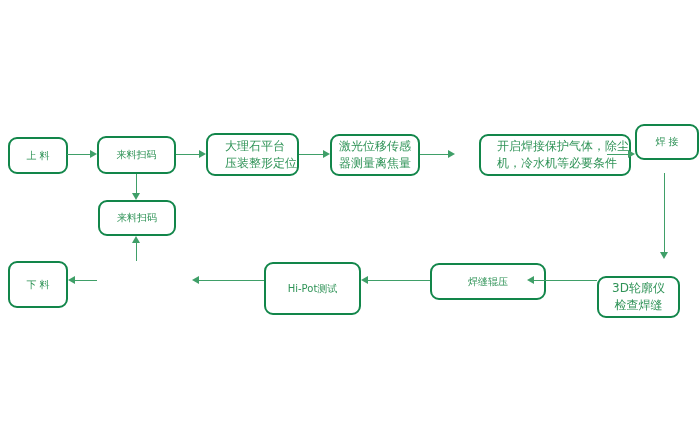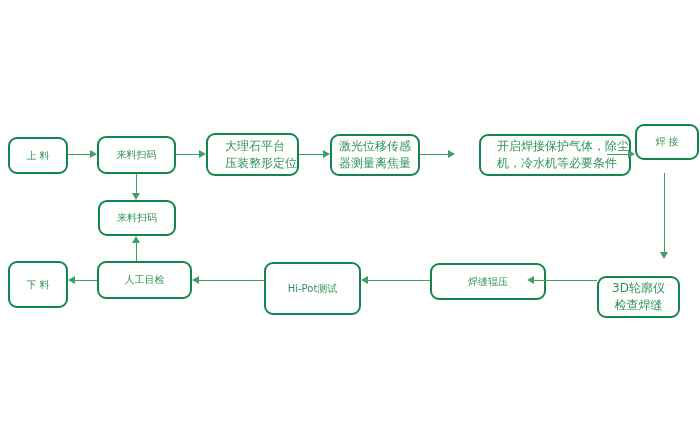--- a/index.html
+++ b/index.html
@@ -81,23 +81,20 @@
   </div>
 
   <div class="node" style="left:98px;top:200px;width:78px;height:36px">
     <span class="node-label">来料扫码</span>
   </div>
 
   <div class="node" style="left:8px;top:261px;width:60px;height:47px">
     <span class="node-label">下 料</span>
   </div>
 
-  <div class="node" style="left:97px;top:261px;width:95px;height:38px">
-    <span class="node-label">人工目检</span>
-  </div>
 
   <div class="node" style="left:264px;top:262px;width:97px;height:53px">
     <span class="node-label">Hi-Pot测试</span>
   </div>
 
   <div class="node" style="left:430px;top:263px;width:116px;height:37px">
     <span class="node-label">焊缝辊压</span>
   </div>
 
   <div class="node small" style="left:597px;top:276px;width:83px;height:42px">

